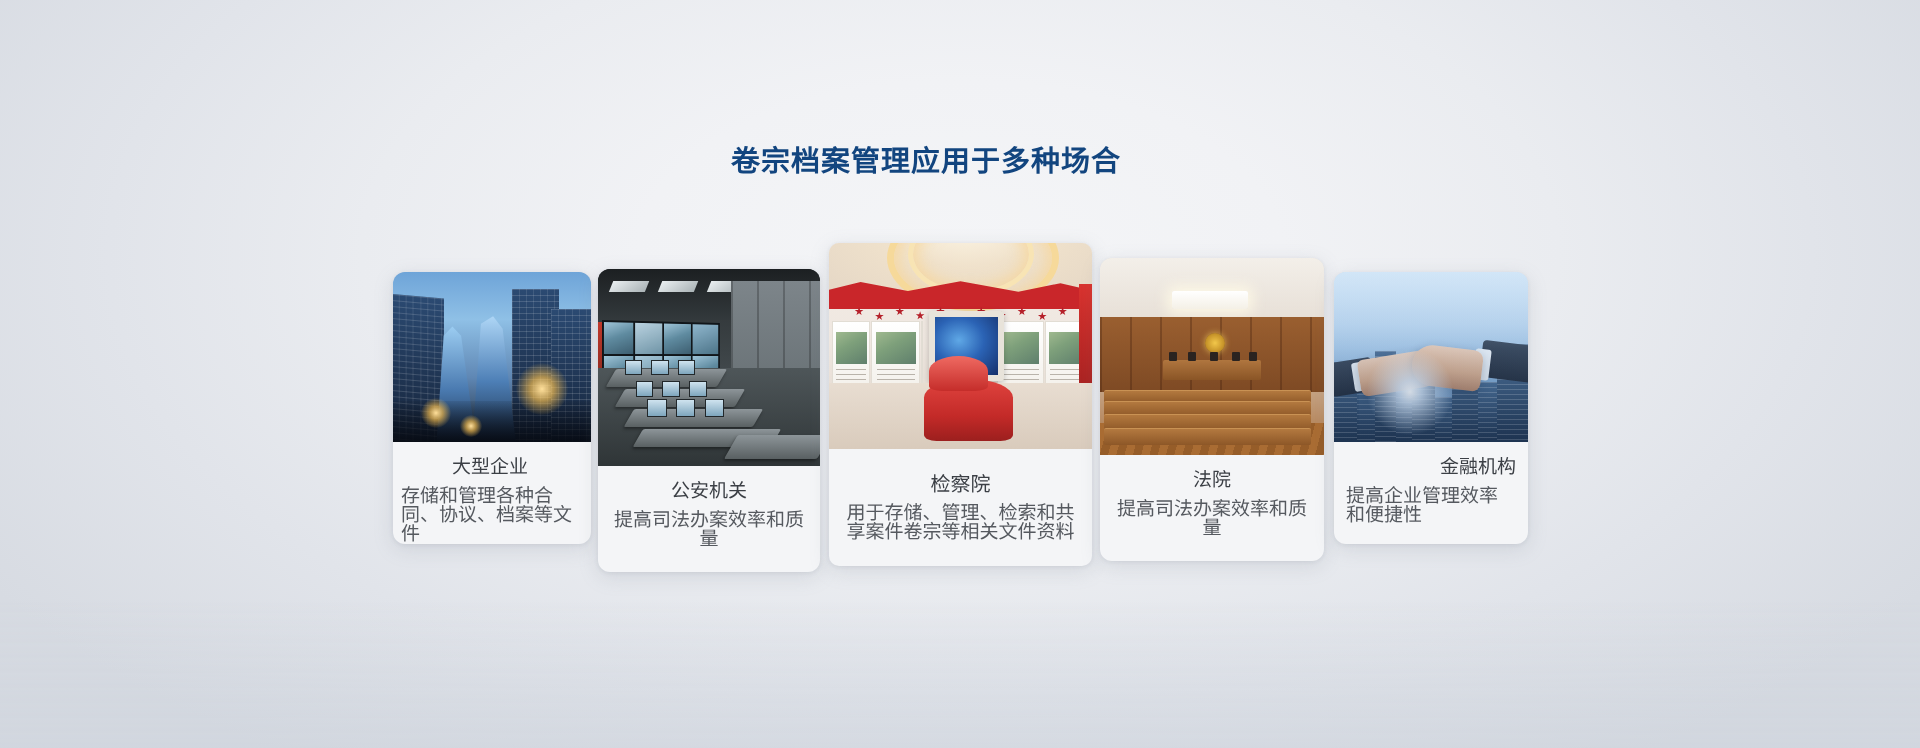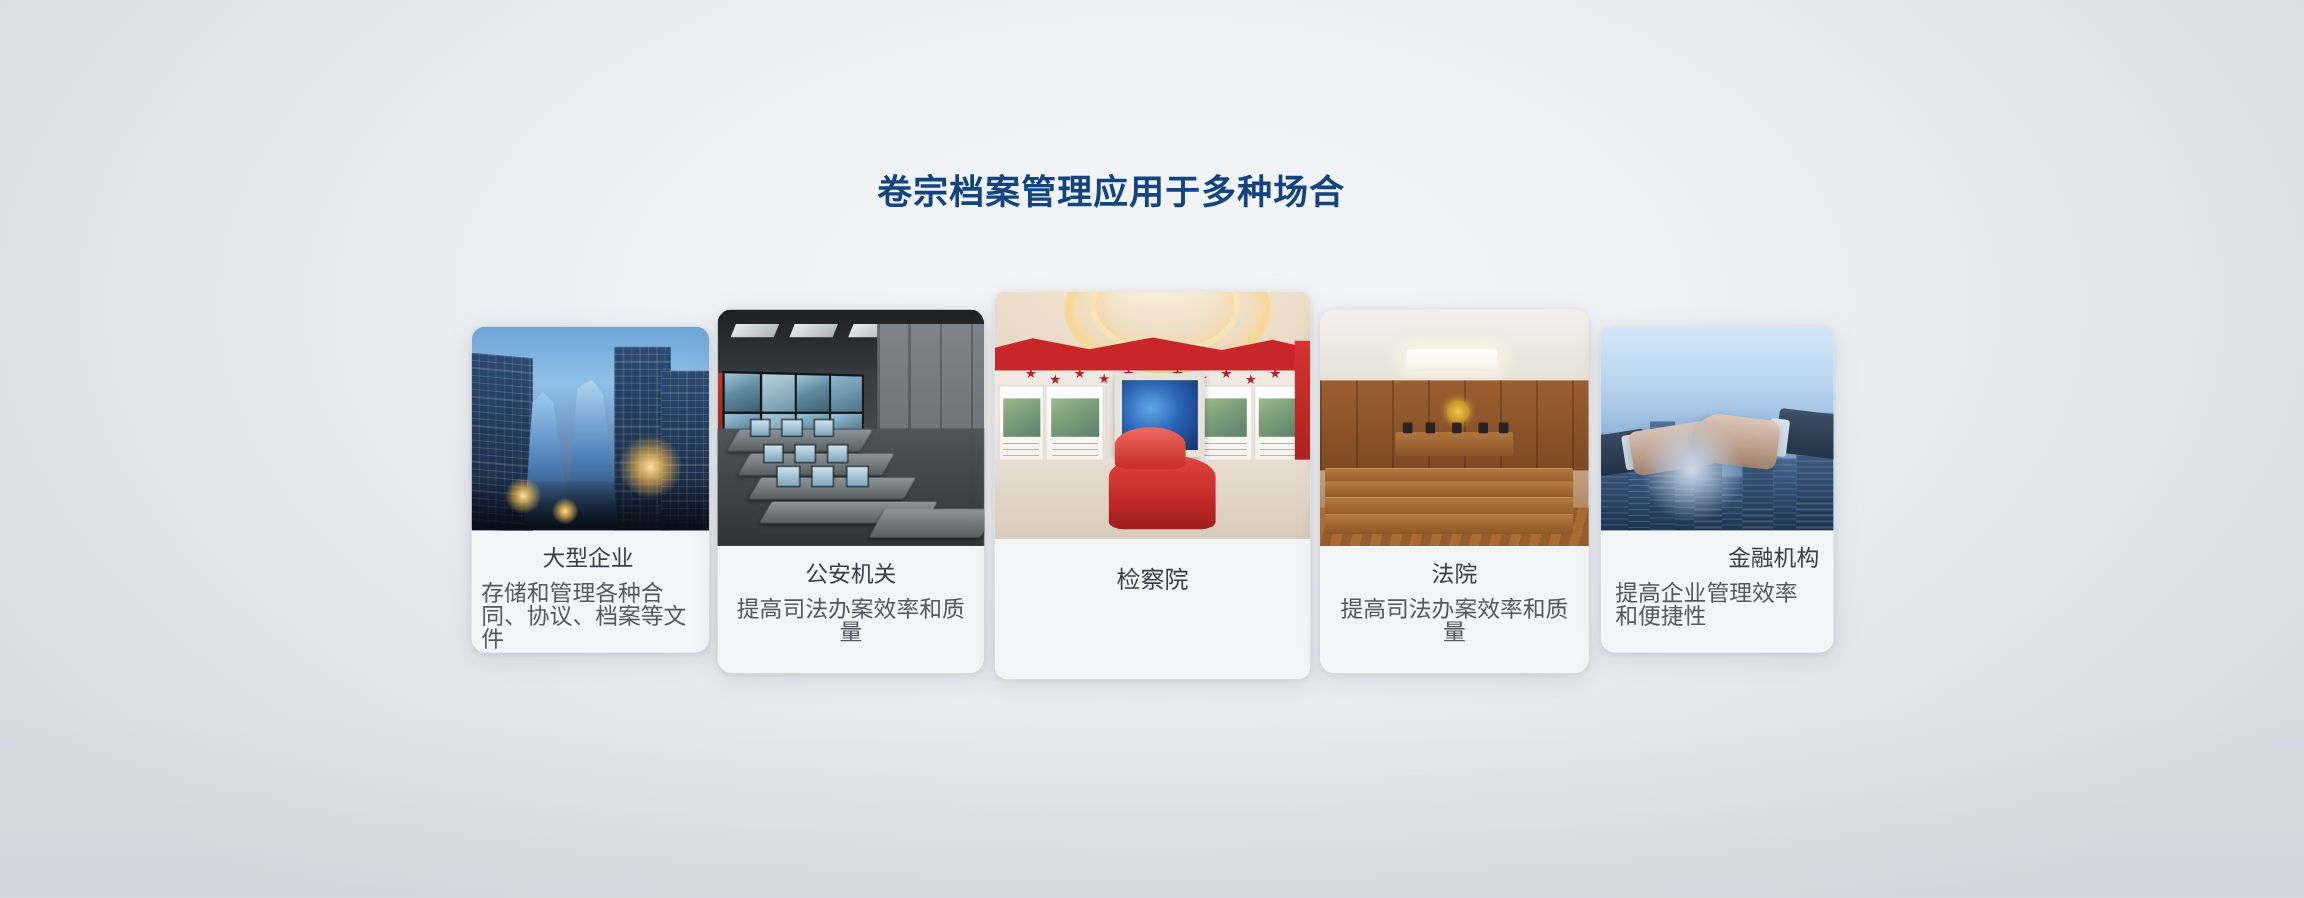--- a/index.html
+++ b/index.html
@@ -110,21 +110,21 @@
     color: #55595f;
     font-weight: 400;
     max-width: 100%;
   }
 
   
   #card-0 { left: 393px;  top: 272px; width: 198px; height: 272px; }
   #card-0 .card-photo { height: 170px; }
   #card-0 .card-body  { padding-left: 8px; padding-right: 12px; }
 
-  #card-1 { left: 598px;  top: 258px; width: 222px; height: 303px; }
+  #card-1 { left: 598px;  top: 269px; width: 222px; height: 303px; }
   #card-1 .card-photo { height: 197px; }
 
   #card-2 { left: 829px;  top: 243px; width: 263px; height: 323px; border-radius: 10px; }
   #card-2 .card-photo { height: 206px; }
   #card-2 .card-title { font-size: 20px; margin-top: 12px; }
 
   #card-3 { left: 1100px; top: 258px; width: 224px; height: 303px; }
   #card-3 .card-photo { height: 197px; }
 
   #card-4 { left: 1334px; top: 272px; width: 194px; height: 272px; }
@@ -528,20 +528,21 @@
               <u></u>
             </span>
           <span class="tvbox"></span>
           <span class="sidered"></span>
           <span class="floor"></span>
           <span class="pod"></span>
         </div>
       </div>
       <div class="card-body">
         <div class="card-title">检察院</div>
+        <div class="card-desc">用于存储、管理、检索和共享案件卷宗等相关文件资料</div>
       </div>
     </div>
 
     <div class="card" id="card-3">
       <div class="card-photo">
         <div class="scene scene-court">
           <span class="ceil"></span>
           <span class="skylight"></span>
           <span class="backwall"></span>
           <span class="emblem"></span>

